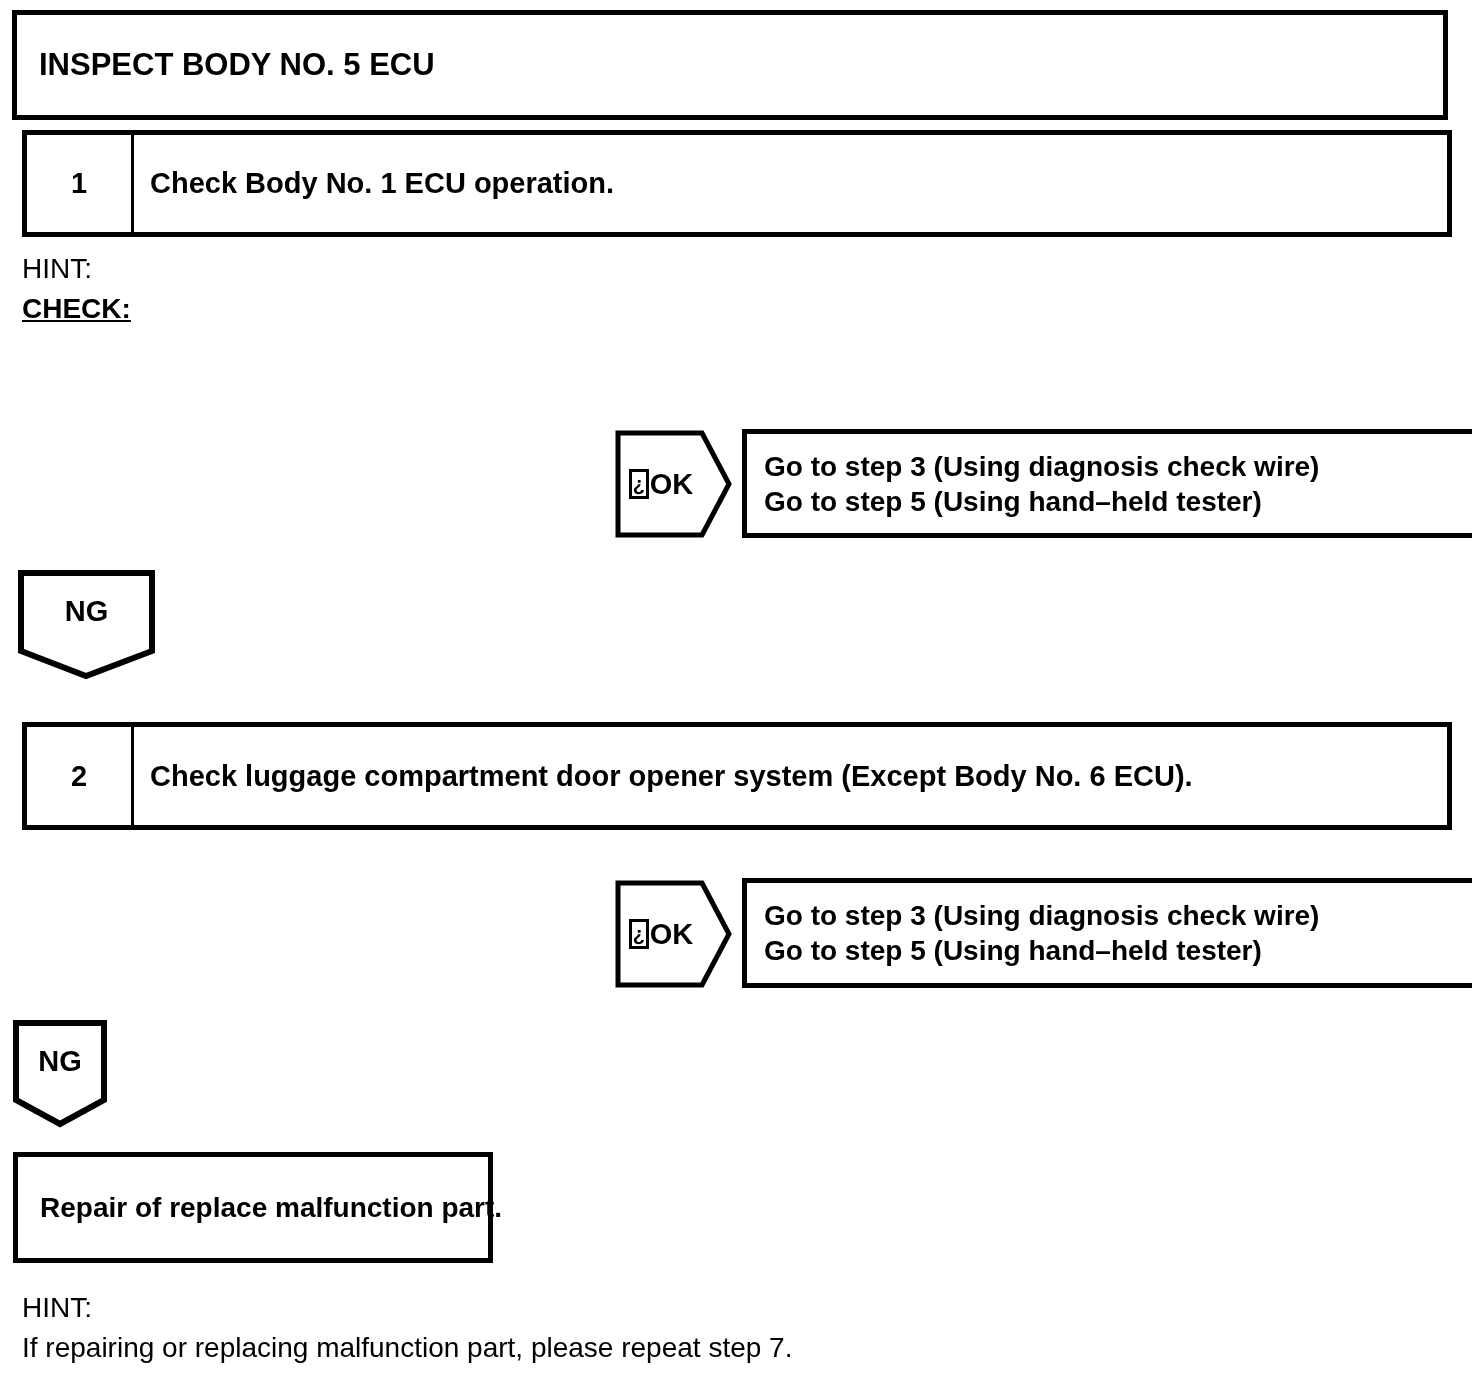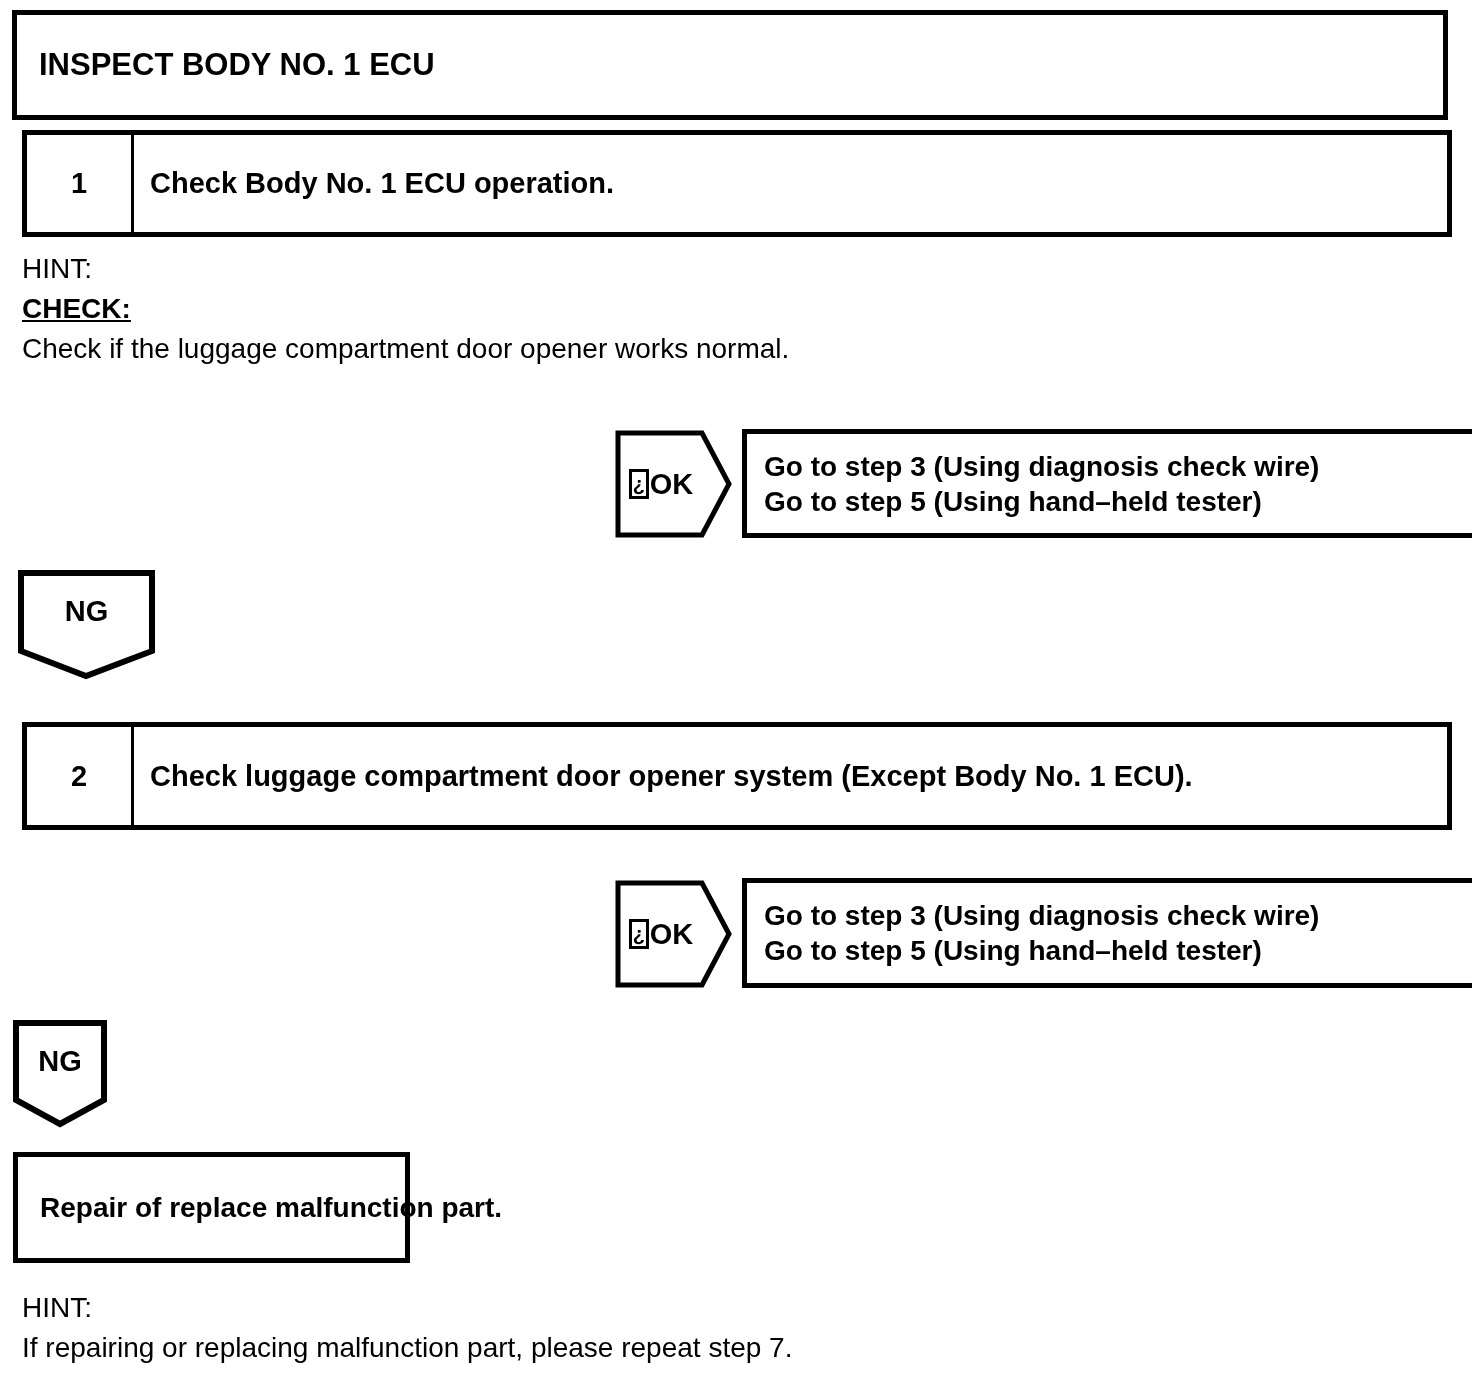--- a/index.html
+++ b/index.html
@@ -77,47 +77,46 @@
   
   .ng-flag svg { display: block; }
   .ng-flag .ng-label-wrap {
     position: absolute; left: 0; top: 0; width: 100%; height: 82px;
     display: flex; align-items: center; justify-content: center;
     font-size: 29px; font-weight: bold;
   }
 
   
   .repair-box {
-    left: 13px; top: 1152px; width: 397px; height: 111px;
+    left: 13px; top: 1152px; width: 480px; height: 111px;
     display: flex; align-items: center;
     padding-left: 22px;
     font-size: 28px; font-weight: bold;
     white-space: nowrap;
   }
 </style>
 </head>
 <body>
 
 <div id="page">
 
   <div class="abs frame title-box">
-    <span>INSPECT BODY NO. 1 ECU</span>
+    <span>INSPECT BODY NO. 5 ECU</span>
   </div>
 
   <div class="abs frame step-box" style="top:130px;">
     <div class="num-cell">
       <span>1</span>
     </div>
     <div class="step-title">Check Body No. 1 ECU operation.</div>
   </div>
 
   <div class="abs" style="left:22px; top:249px;">
     <div class="textline">HINT:</div>
     <div class="textline"><span class="bold underline">CHECK:</span></div>
-    <div class="textline">Check if the luggage compartment door opener works normal.</div>
   </div>
 
   <div class="abs ok-arrow" style="left:615px; top:430px;">
     <svg width="117" height="108" viewBox="0 0 117 108">
       <polygon points="3,3 87,3 114,54 87,105 3,105" fill="#fff" stroke="#000" stroke-width="5"></polygon>
     </svg>
     <div class="ok-label-wrap">
       <span class="tofu">¿</span>
         <span>OK</span>
     </div>
@@ -134,21 +133,21 @@
     </svg>
     <div class="ng-label-wrap">
         <span>NG</span>
       </div>
   </div>
 
   <div class="abs frame step-box" style="top:722px; height:108px;">
     <div class="num-cell">
       <span>2</span>
     </div>
-    <div class="step-title">Check luggage compartment door opener system (Except Body No. 1 ECU).</div>
+    <div class="step-title">Check luggage compartment door opener system (Except Body No. 6 ECU).</div>
   </div>
 
   <div class="abs ok-arrow" style="left:615px; top:880px;">
     <svg width="117" height="108" viewBox="0 0 117 108">
       <polygon points="3,3 87,3 114,54 87,105 3,105" fill="#fff" stroke="#000" stroke-width="5"></polygon>
     </svg>
     <div class="ok-label-wrap">
       <span class="tofu">¿</span>
         <span>OK</span>
     </div>

